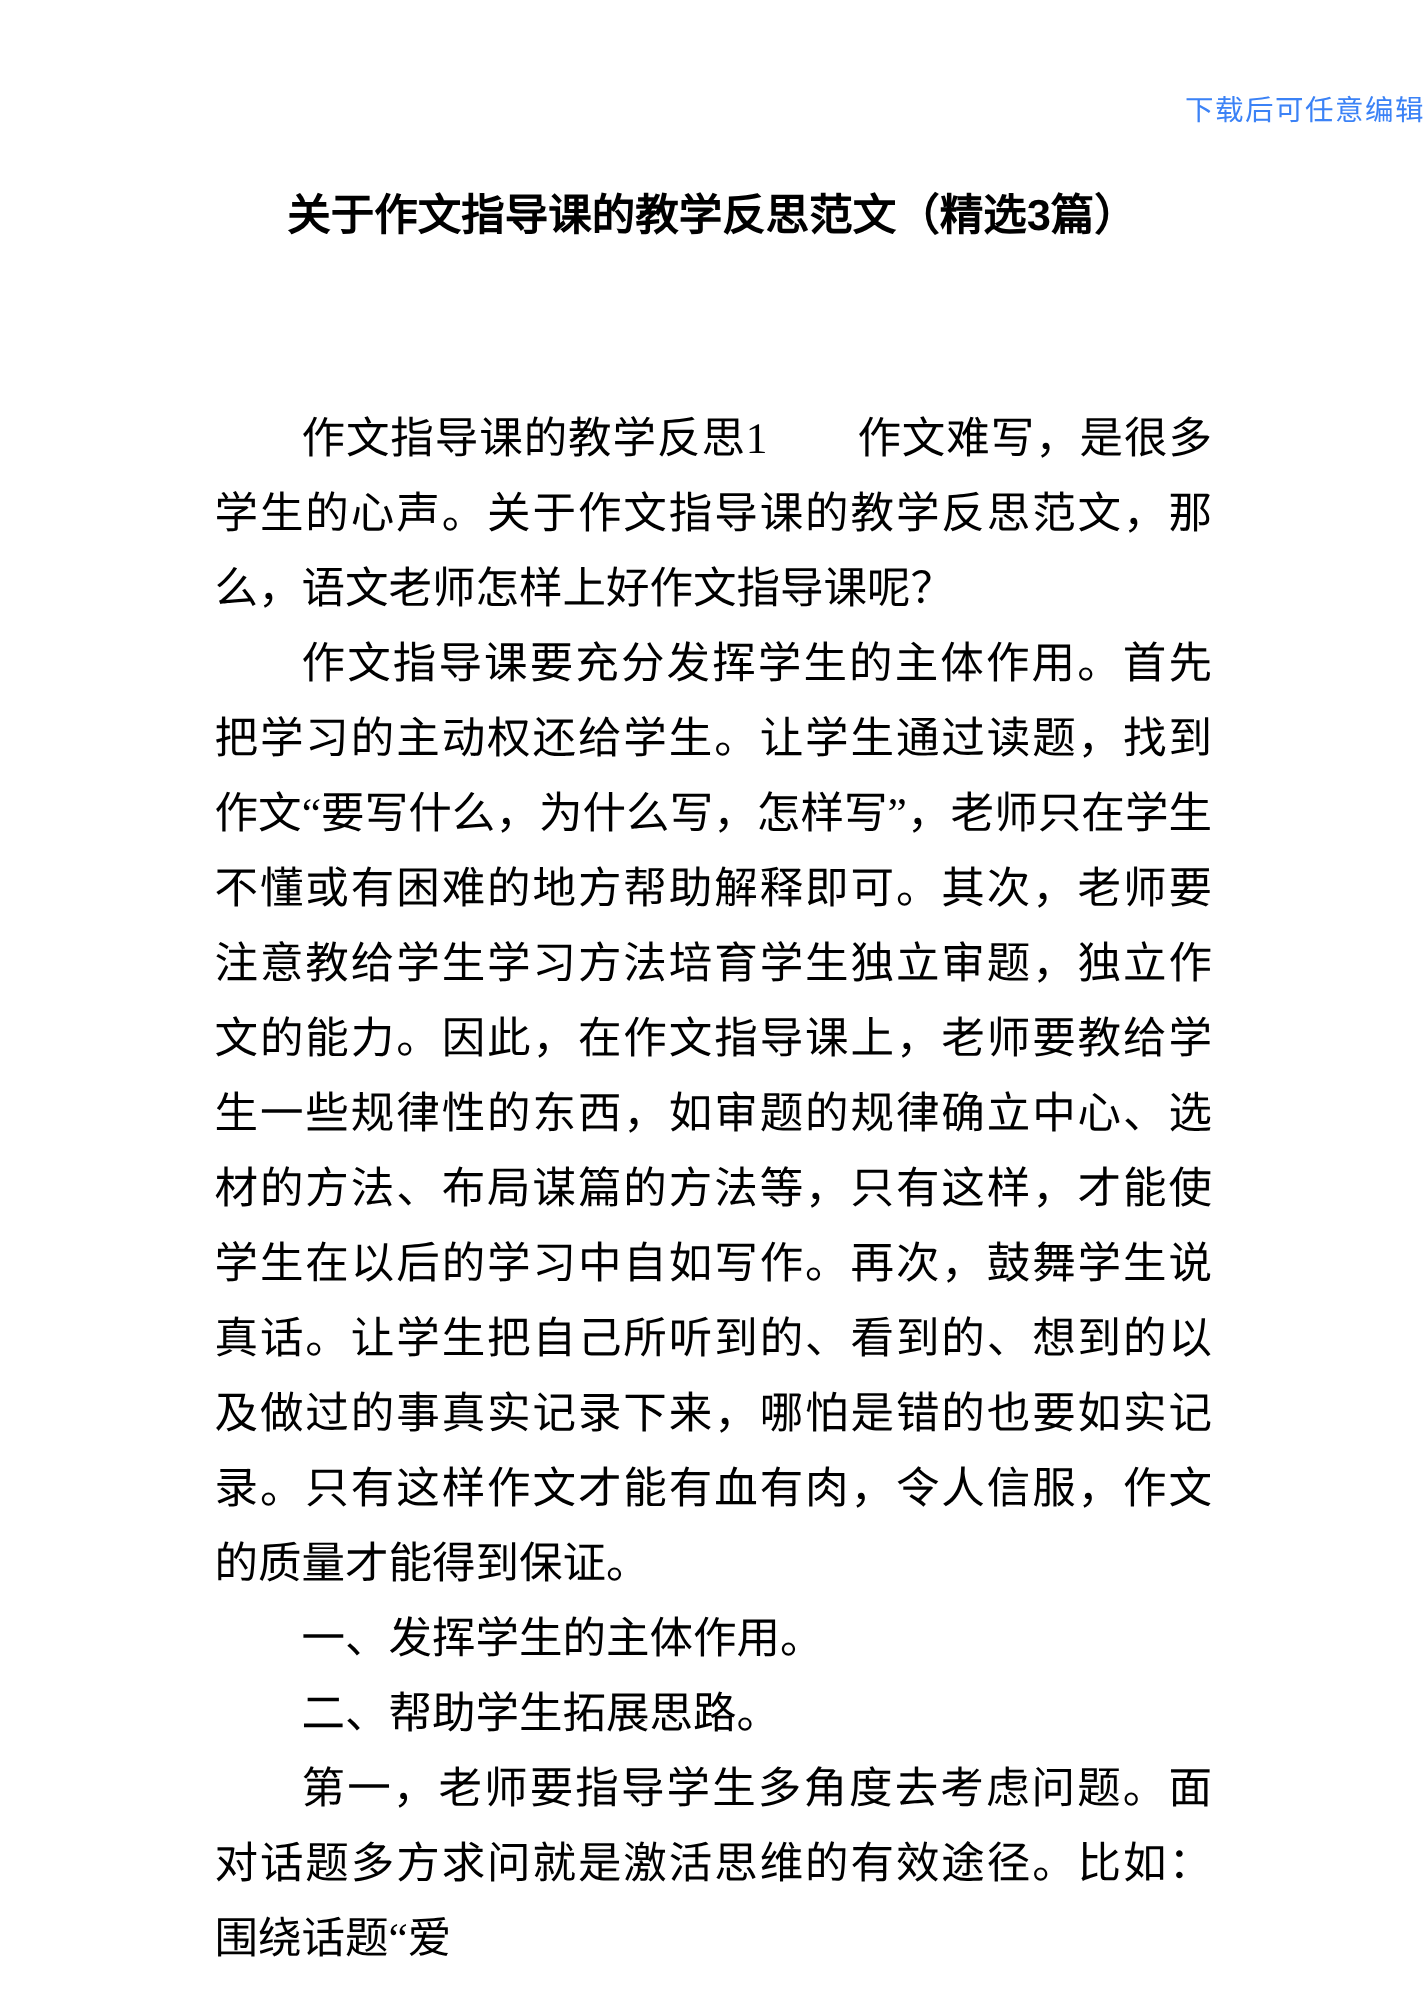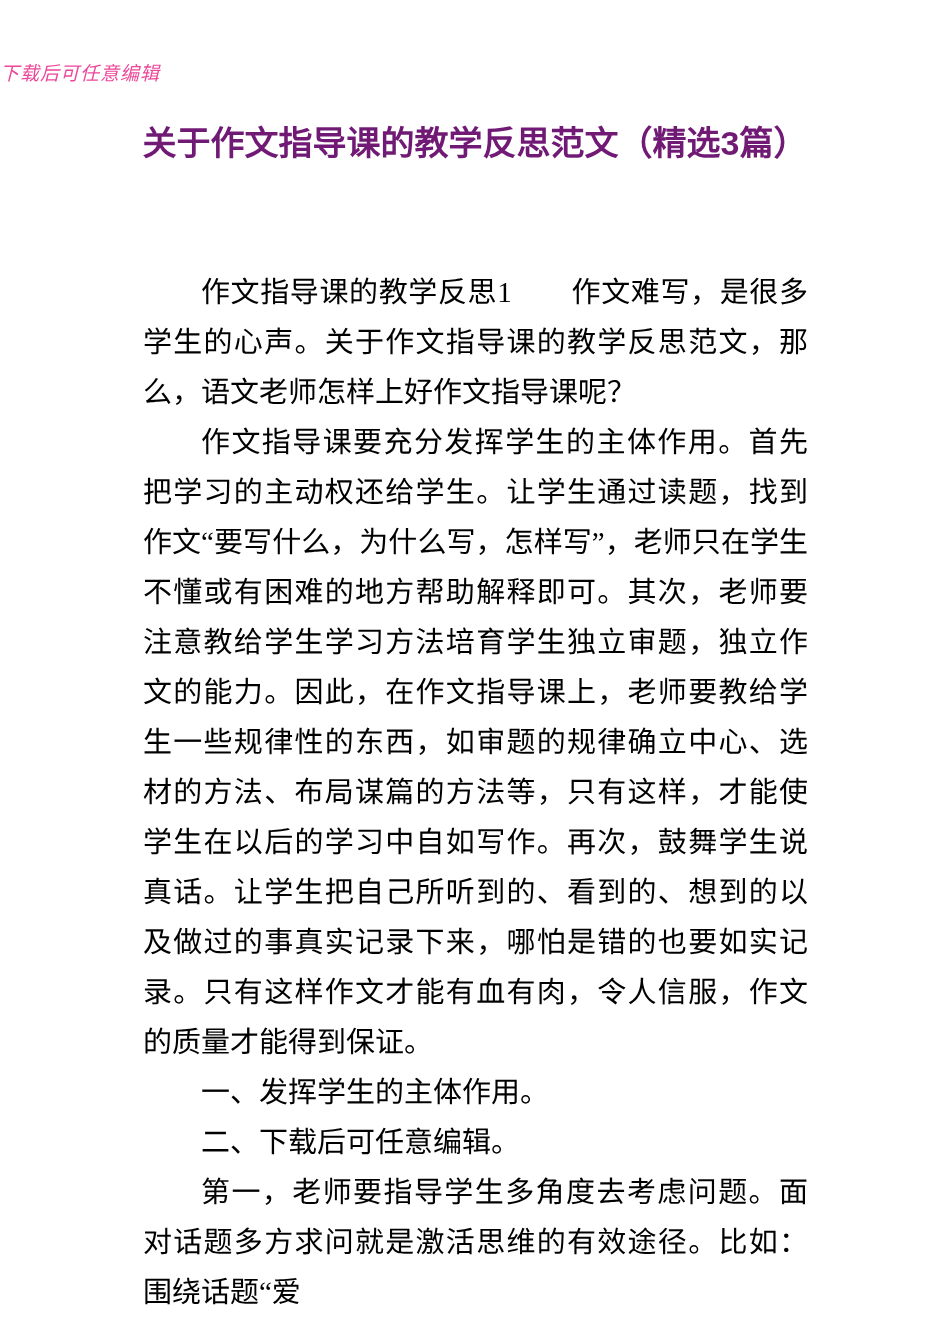--- a/index.html
+++ b/index.html
@@ -10,35 +10,34 @@
   body {
     width: 950px;
     height: 1344px;
     position: relative;
     overflow: hidden;
     color: #000000;
     font-family: "Liberation Serif", "DejaVu Serif", serif;
   }
   .watermark {
     margin-top: 58px;
-    text-align: left;
+    text-align: right;
     font-size: 19px;
     letter-spacing: 1px;
-    color: #ec4899;
-    font-style: italic;
+    color: #3b82f6;
   }
   .doc-title {
     width: 740px;
     margin: 26px auto 0 auto;
     text-align: center;
-    font-size: 34px;
+    font-size: 29px;
     line-height: 64px;
     font-weight: 700;
     font-family: "Liberation Sans", "DejaVu Sans", sans-serif;
-    color: #701a75;
+    color: #000000;
   }
   .content {
     margin: 92px 142px 0 143px;
     font-size: 29px;
     line-height: 50px;
     text-align: justify;
     text-justify: inter-ideograph;
     color: #000000;
   }
   .content p {
@@ -51,15 +50,15 @@
 <body>
 
 <div class="watermark">下载后可任意编辑</div>
 
 <h1 class="doc-title">关于作文指导课的教学反思范文（精选3篇）</h1>
 
 <div class="content">
   <p>作文指导课的教学反思1　　作文难写，是很多学生的心声。关于作文指导课的教学反思范文，那么，语文老师怎样上好作文指导课呢？</p>
   <p>作文指导课要充分发挥学生的主体作用。首先把学习的主动权还给学生。让学生通过读题，找到作文“要写什么，为什么写，怎样写”，老师只在学生不懂或有困难的地方帮助解释即可。其次，老师要注意教给学生学习方法培育学生独立审题，独立作文的能力。因此，在作文指导课上，老师要教给学生一些规律性的东西，如审题的规律确立中心、选材的方法、布局谋篇的方法等，只有这样，才能使学生在以后的学习中自如写作。再次，鼓舞学生说真话。让学生把自己所听到的、看到的、想到的以及做过的事真实记录下来，哪怕是错的也要如实记录。只有这样作文才能有血有肉，令人信服，作文的质量才能得到保证。</p>
   <p>一、发挥学生的主体作用。</p>
-  <p>二、下载后可任意编辑。</p>
+  <p>二、帮助学生拓展思路。</p>
   <p>第一，老师要指导学生多角度去考虑问题。面对话题多方求问就是激活思维的有效途径。比如：围绕话题“爱</p>
 </div>
 
 </body></html>

